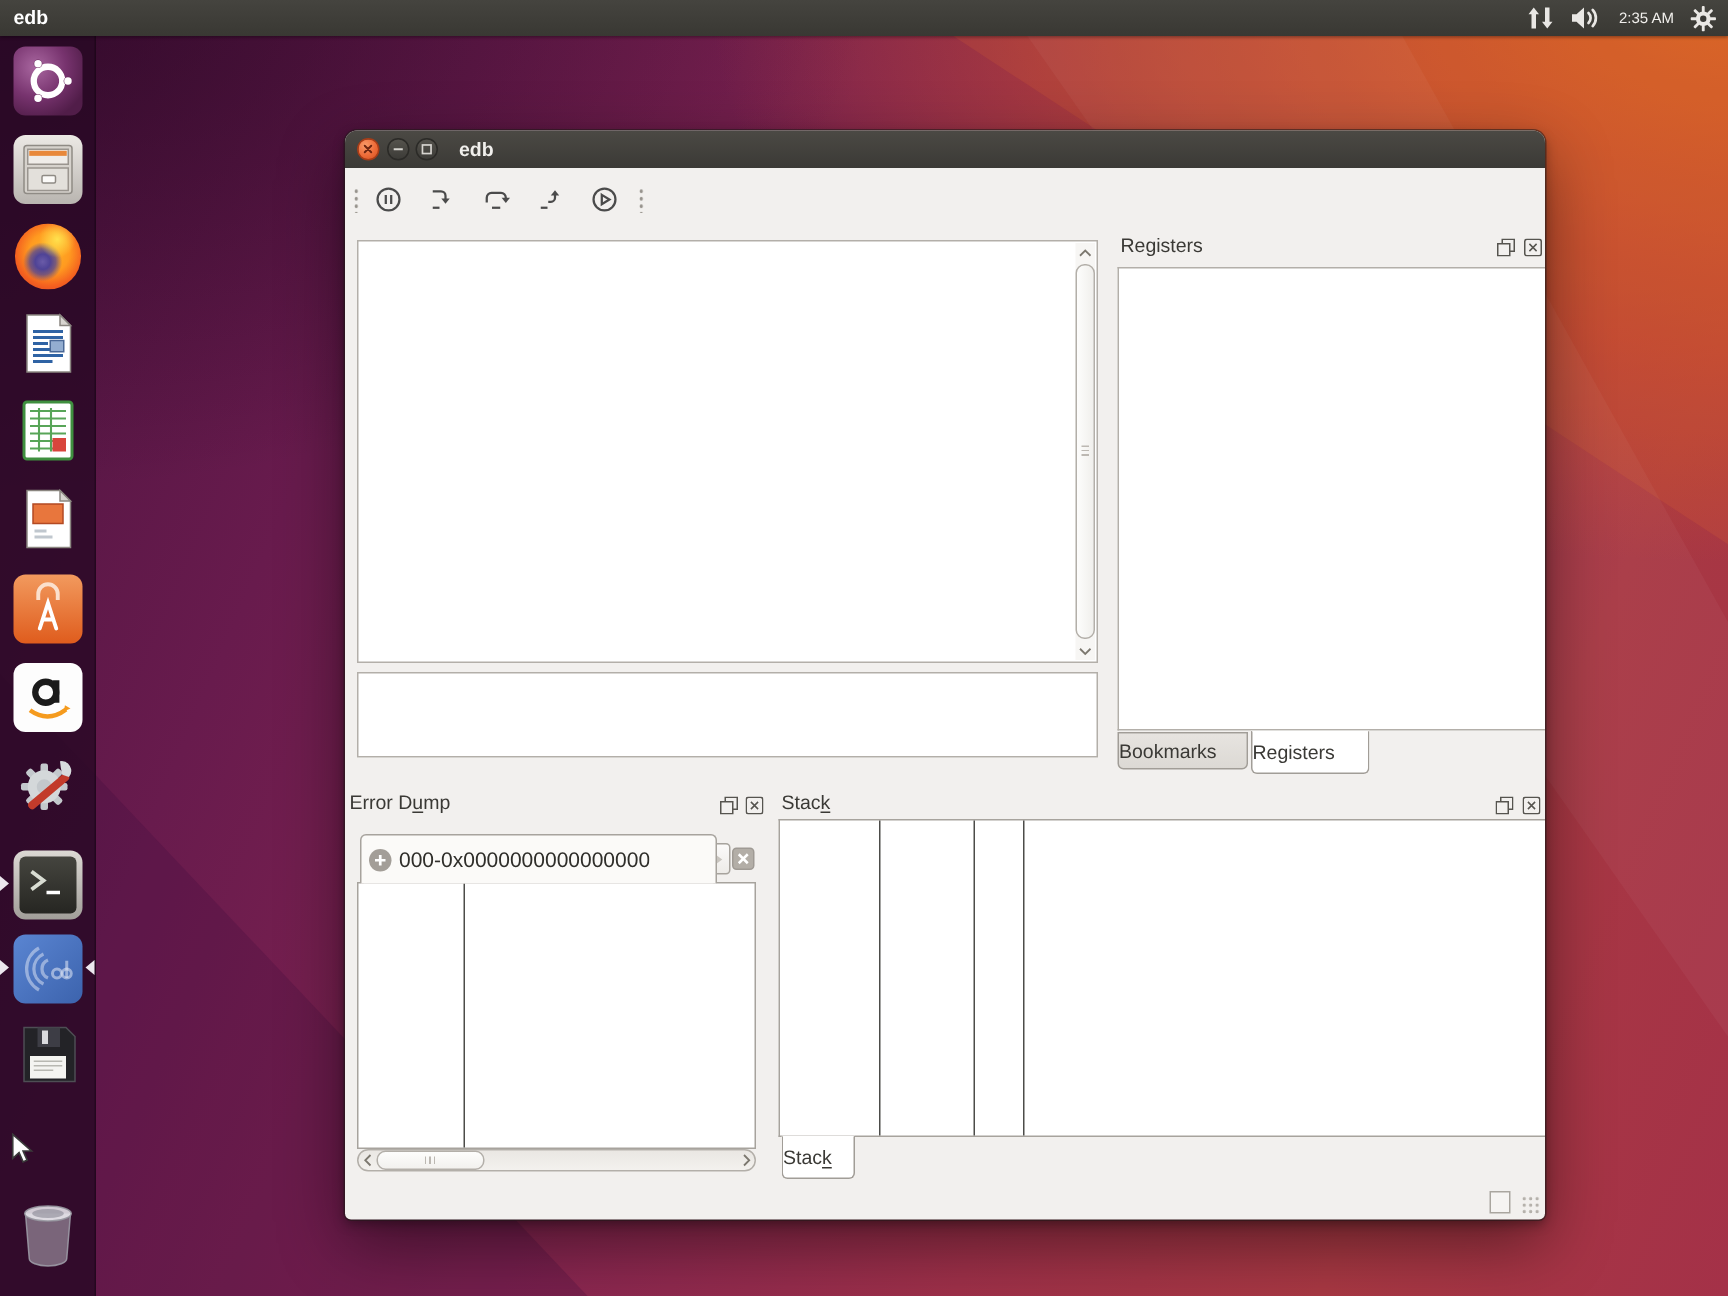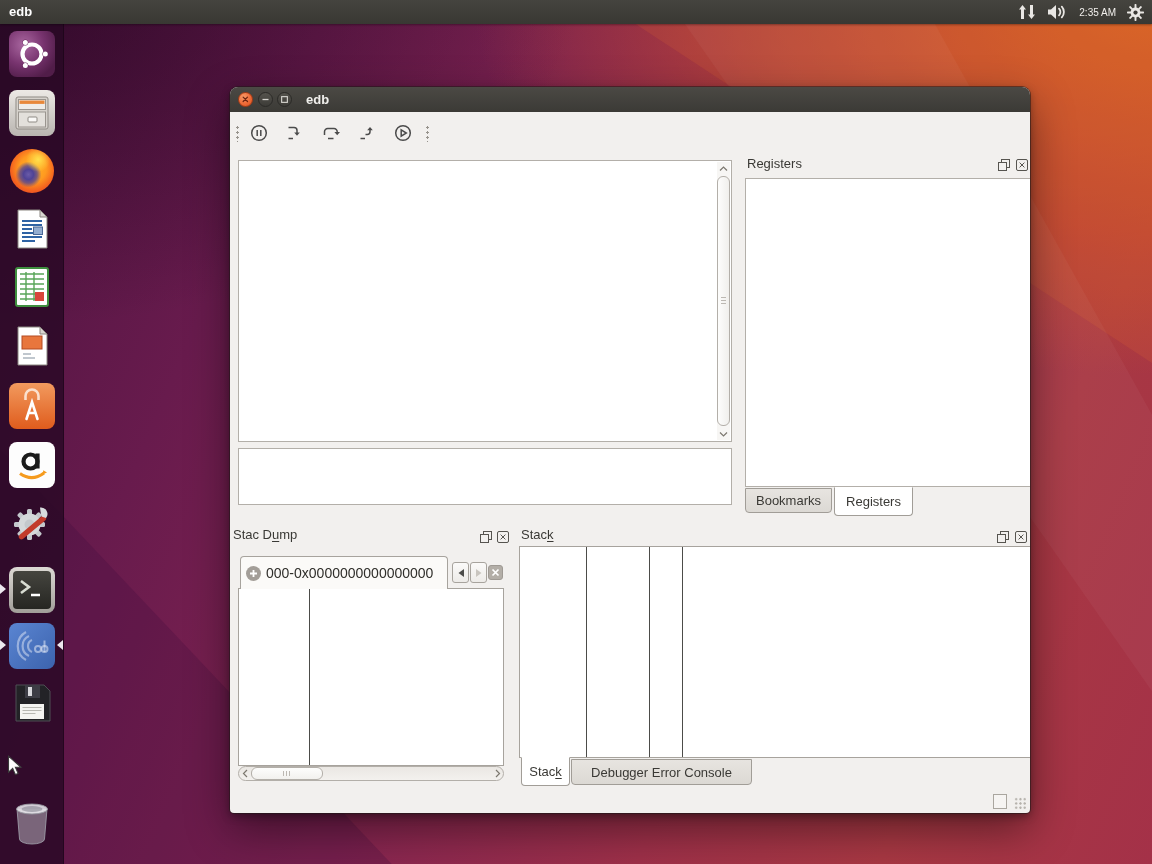--- a/index.html
+++ b/index.html
@@ -61,36 +61,36 @@
  background:repeating-linear-gradient(#bcb8b2 0 1px,transparent 1px 3px)}
 .varr{position:absolute;left:0;right:0;height:13px;display:flex;align-items:center;justify-content:center}
 #hscroll{position:absolute;left:8px;top:654px;width:266px;height:15px;border:1px solid #b3afa9;border-radius:8px;
  background:linear-gradient(#eae7e3,#f3f1ee)}
 #hthumb{position:absolute;left:12px;width:72px;top:0px;bottom:0px;border-radius:6px;
  background:linear-gradient(#fdfdfc,#f2f1ee);border:1px solid #b3afa9}
 #hthumb:after{content:"";position:absolute;top:3px;bottom:3px;left:50%;margin-left:-4px;width:8px;
  background:repeating-linear-gradient(90deg,#bcb8b2 0 1px,transparent 1px 3px)}
 .harr{position:absolute;top:0;bottom:0;width:11px;display:flex;align-items:center;justify-content:center}
 
-#ddtab{position:absolute;left:10px;top:444px;width:208px;height:33px;z-index:2;
+#ddtab{position:absolute;left:10px;top:444px;width:238px;height:33px;z-index:2;
  background:#fbfaf8;border:1px solid #a7a39d;border-bottom:0;border-radius:4px 4px 0 0;
  display:flex;align-items:center;padding:0 5px;gap:5px}
 #ddplus{width:15px;height:15px;border-radius:50%;background:#a39e98;flex:0 0 auto;display:flex;align-items:center;justify-content:center}
 #ddaddr{white-space:nowrap;overflow:hidden;font-size:14px;color:#2f2e2a}
 .spinbtn{position:absolute;width:17px;height:21px;border:1px solid #a7a39d;border-radius:3px;
  background:linear-gradient(#fbfaf9,#edebe8);display:flex;align-items:center;justify-content:center}
 #ddxbtn{position:absolute;left:258px;top:453px;width:15px;height:15px;border-radius:3px;
  background:#b3aea7;border:1px solid #9f9a94;display:flex;align-items:center;justify-content:center}
 
 #ddtable{position:absolute;left:8px;top:476px;width:266px;height:178px;background:#fff;border:1px solid #a7a39d}
 #ddtable .col{position:absolute;top:0;bottom:0;width:1px;background:#4c4c49;left:70px}
 #sttable{position:absolute;left:289px;top:434px;width:511px;height:212px;background:#fff;border:1px solid #a7a39d;border-right:0}
 #sttable .col{position:absolute;top:0;bottom:0;width:1px;background:#4c4c49}
 
-.btab{position:absolute;display:flex;align-items:center;justify-content:center;font-size:13px;color:#3a3935;
+.btab{position:absolute;display:flex;align-items:center;justify-content:flex-start;font-size:13px;color:#3a3935;
  border:1px solid #a19d97;border-radius:0 0 4px 4px;white-space:nowrap}
 .btab.active{background:#fff;border-top:1px solid #fff;z-index:3}
 .btab.inactive{background:linear-gradient(#e7e4e0,#dcd9d4)}
 #tab-bookmarks{left:515px;top:376px;width:87px;height:25px}
 #tab-registers{left:604px;top:375px;width:79px;height:29px}
 #tab-stack{left:291px;top:645px;width:49px;height:29px}
 #tab-console{left:341px;top:647px;width:181px;height:26px}
 
 #grip{position:absolute;left:763px;top:682px;width:14px;height:15px;border:1px solid #aaa69f;background:#f6f4f2}
 #cgrip{position:absolute;right:3px;bottom:3px;width:13px;height:13px;
@@ -369,21 +369,21 @@
         </svg>
     </div>
     <div class="panel" id="regbox"></div>
     <div class="btab inactive" id="tab-bookmarks">
         <span>Bookmarks</span>
       </div>
     <div class="btab active" id="tab-registers">
         <span>Registers</span>
       </div>
 
-    <div class="docklbl" style="left:3px;top:415px"><span>Stac D</span><span class="mn">u</span><span>mp</span></div>
+    <div class="docklbl" style="left:3px;top:415px"><span>Error D</span><span class="mn">u</span><span>mp</span></div>
     <div class="dkbtn" style="left:250px;top:419px">
       <svg width="12" height="12" viewBox="0 0 12 12" fill="none" stroke="#56544f">
           <rect x="3.5" y="0.5" width="8" height="8"></rect>
           <rect x="0.5" y="3.5" width="8" height="8" fill="#f2f0ee"></rect>
         </svg>
     </div>
     <div class="dkbtn" style="left:267px;top:419px">
       <svg width="12" height="12" viewBox="0 0 12 12" fill="none" stroke="#56544f">
           <rect x="0.5" y="0.5" width="11" height="11" rx="1.5"></rect>
           <path d="M3.6 3.6l4.8 4.8M8.4 3.6l-4.8 4.8"></path>
@@ -443,20 +443,17 @@
         </svg>
     </div>
     <div id="sttable">
       <div class="col" style="left:66px"></div>
       <div class="col" style="left:129px"></div>
       <div class="col" style="left:162px"></div>
     </div>
     <div class="btab active" id="tab-stack">
         <span><span>Stac</span><span class="mn">k</span></span>
       </div>
-    <div class="btab inactive" id="tab-console">
-        <span>Debugger Error Console</span>
-      </div>
 
     <div id="grip"></div>
     <div id="cgrip"></div>
   </div>
 </div>
 
 </body></html>

